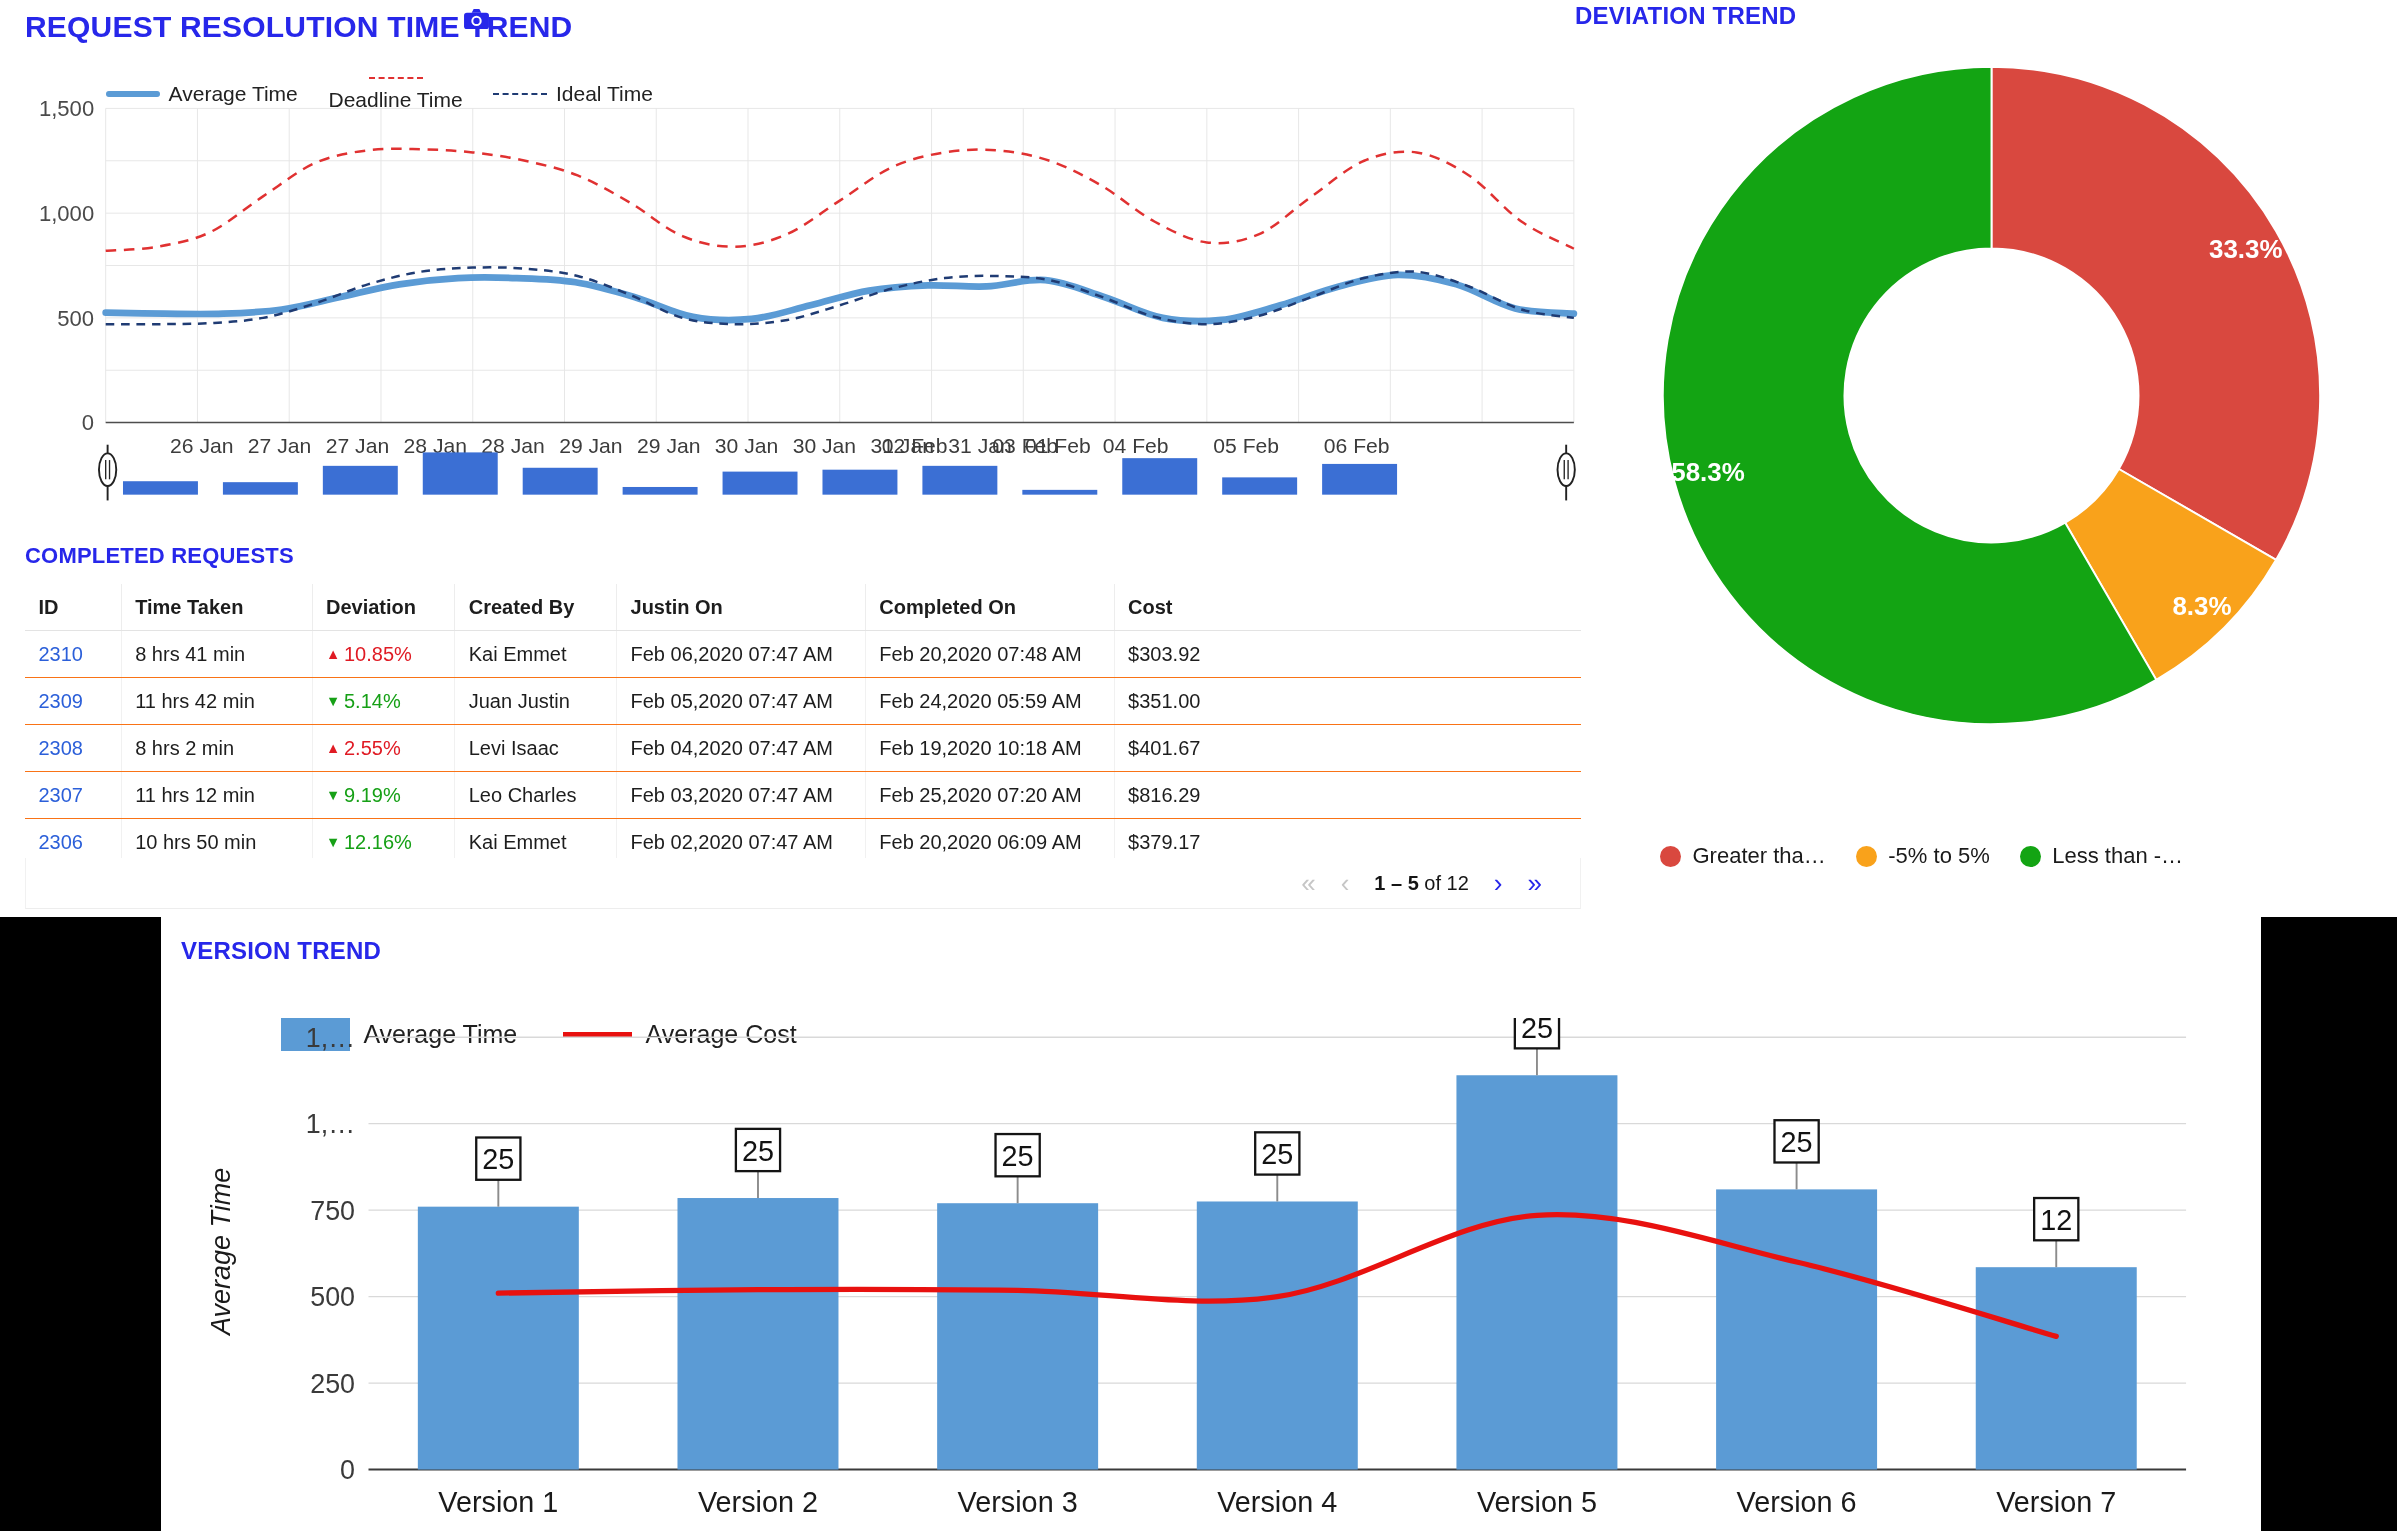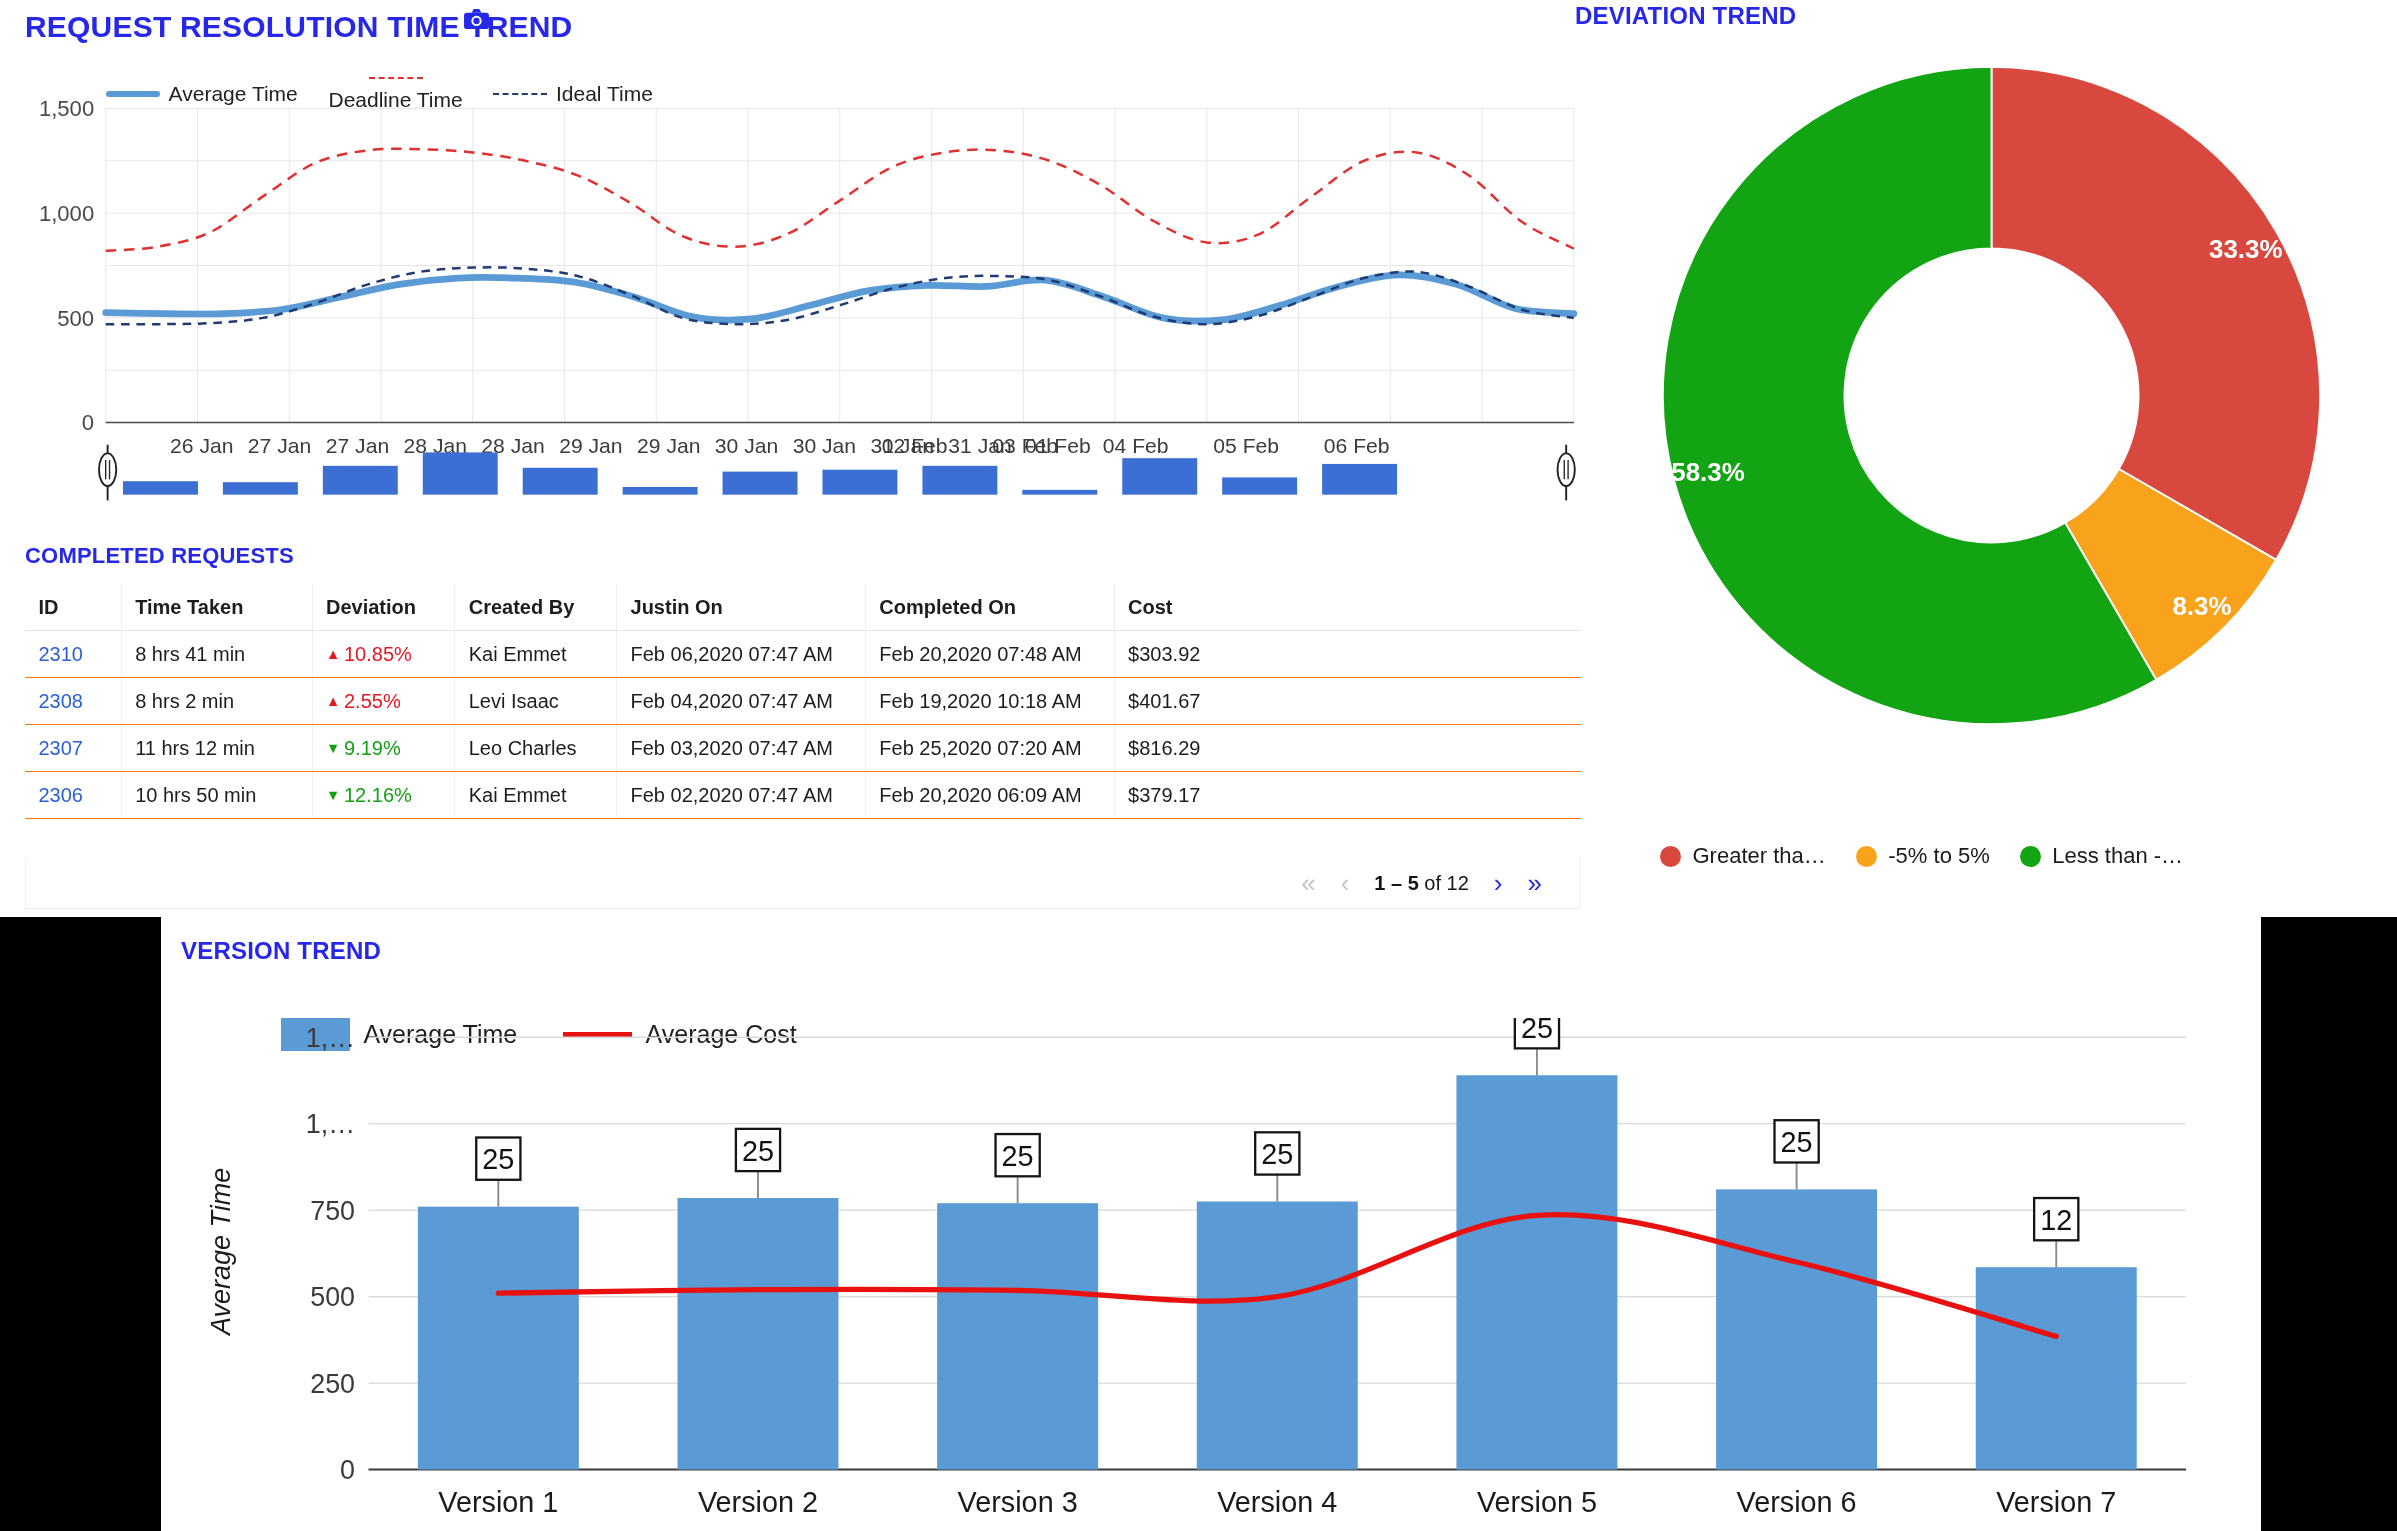--- a/index.html
+++ b/index.html
@@ -204,20 +204,29 @@
       <tr>
         <td class="id"><a href="#">2310</a></td>
         <td>8 hrs 41 min</td>
         <td><span class="dev-up"><span class="tri">▲</span><span>10.85%</span></span></td>
         <td>Kai Emmet</td>
         <td>Feb 06,2020 07:47 AM</td>
         <td>Feb 20,2020 07:48 AM</td>
         <td>$303.92</td>
       </tr>
       <tr>
+        <td class="id"><a href="#">2309</a></td>
+        <td>11 hrs 42 min</td>
+        <td><span class="dev-down"><span class="tri">▼</span><span>5.14%</span></span></td>
+        <td>Juan Justin</td>
+        <td>Feb 05,2020 07:47 AM</td>
+        <td>Feb 24,2020 05:59 AM</td>
+        <td>$351.00</td>
+      </tr>
+      <tr>
         <td class="id"><a href="#">2308</a></td>
         <td>8 hrs 2 min</td>
         <td><span class="dev-up"><span class="tri">▲</span><span>2.55%</span></span></td>
         <td>Levi Isaac</td>
         <td>Feb 04,2020 07:47 AM</td>
         <td>Feb 19,2020 10:18 AM</td>
         <td>$401.67</td>
       </tr>
       <tr>
         <td class="id"><a href="#">2307</a></td>

